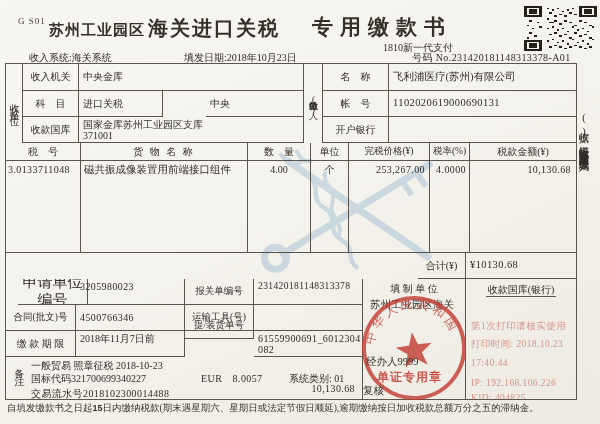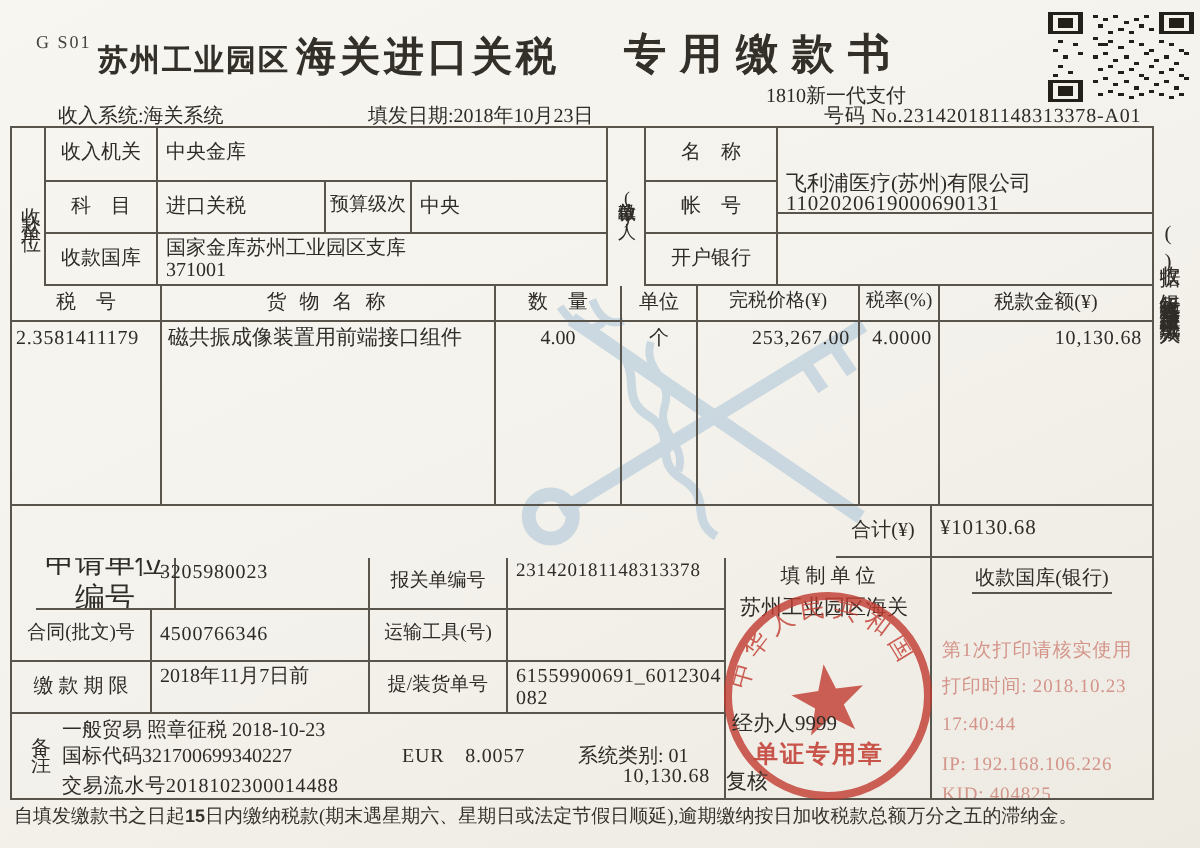--- a/index.html
+++ b/index.html
@@ -145,46 +145,45 @@
 
   <div class="tbl">
 
     <div class="cell bR lbl" style="left:0;top:0;width:17px;height:79px;">
       <span class="vtext" style="font-size:10px;letter-spacing:4px;">收款单位</span>
     </div>
     <div class="cell bR bB lbl" style="left:17px;top:0;width:56px;height:27px;">收入机关</div>
     <div class="cell bR bB val" style="left:73px;top:0;width:225px;height:27px;">中央金库</div>
     <div class="cell bR bB lbl" style="left:17px;top:27px;width:56px;height:26px;">科　目</div>
     <div class="cell bR bB val" style="left:73px;top:27px;width:84px;height:26px;">进口关税</div>
-    <div class="cell bR bB lbl" style="left:157px;top:27px;width:43px;height:26px;font-size:9.5px;">预算级次</div>
     <div class="cell bR bB lbl" style="left:17px;top:53px;width:56px;height:26px;">收款国库</div>
     <div class="cell bR bB val" style="left:200px;top:27px;width:98px;height:26px;">中央</div>
     <div class="cell bR bB val" style="left:73px;top:53px;width:225px;height:26px;">
       <span style="display:block;line-height:1.1;"><span>国家金库苏州工业园区支库</span><br><span>371001</span></span>
     </div>
 
     <div class="cell bR lbl" style="left:298px;top:0;width:19px;height:79px;">
       <span class="vtext" style="font-size:9px;">缴款单位(人)</span>
     </div>
     <div class="cell bR bB lbl" style="left:317px;top:0;width:66px;height:27px;">名　称</div>
-    <div class="cell bB val" style="left:383px;top:16px;width:187px;height:27px;font-size:10.5px;">飞利浦医疗(苏州)有限公司</div>
+    <div class="cell bB val" style="left:383px;top:0;width:187px;height:27px;font-size:10.5px;">飞利浦医疗(苏州)有限公司</div>
     <div class="cell bR bB lbl" style="left:317px;top:27px;width:66px;height:26px;">帐　号</div>
     <div class="cell bB val num" style="left:383px;top:27px;width:187px;height:26px;font-size:10.5px;">1102020619000690131</div>
     <div class="cell bR bB lbl" style="left:317px;top:53px;width:66px;height:26px;">开户银行</div>
     <div class="cell bB val" style="left:383px;top:53px;width:187px;height:26px;"></div>
 
     <div class="cell bR bB lbl" style="left:0;top:79px;width:75px;height:18px;">税　号</div>
     <div class="cell bR bB lbl" style="left:75px;top:79px;width:167px;height:18px;letter-spacing:2px;">货 物 名 称</div>
     <div class="cell bR bB lbl" style="left:242px;top:79px;width:63px;height:18px;">数　量</div>
     <div class="cell bR bB lbl" style="left:305px;top:79px;width:38px;height:18px;">单位</div>
     <div class="cell bR bB lbl" style="left:343px;top:79px;width:81px;height:18px;font-size:9.5px;">完税价格(¥)</div>
     <div class="cell bR bB lbl" style="left:424px;top:79px;width:40px;height:18px;font-size:9.5px;">税率(%)</div>
     <div class="cell bB lbl" style="left:464px;top:79px;width:106px;height:18px;">税款金额(¥)</div>
 
-    <div class="cell bR bB top num" style="left:0;top:97px;width:75px;height:92px;padding-left:2px;">2.3581411179</div>
+    <div class="cell bR bB top num" style="left:0;top:97px;width:75px;height:92px;padding-left:2px;">3.0133711048</div>
     <div class="cell bR bB top" style="left:75px;top:97px;width:167px;height:92px;padding-left:3px;font-size:10.5px;">磁共振成像装置用前端接口组件</div>
     <div class="cell bR bB top" style="left:242px;top:97px;width:63px;height:92px;justify-content:center;">4.00</div>
     <div class="cell bR bB top" style="left:305px;top:97px;width:38px;height:92px;justify-content:center;">个</div>
     <div class="cell bR bB top num" style="left:343px;top:97px;width:81px;height:92px;justify-content:flex-end;padding-right:4px;">253,267.00</div>
     <div class="cell bR bB top num" style="left:424px;top:97px;width:40px;height:92px;justify-content:flex-end;padding-right:3px;">4.0000</div>
     <div class="cell bB top num" style="left:464px;top:97px;width:106px;height:92px;justify-content:flex-end;padding-right:5px;">10,130.68</div>
 
     <div class="cell bR bB lbl" style="left:412px;top:189px;width:48px;height:26px;">合计(¥)</div>
     <div class="cell bB val num" style="left:460px;top:189px;width:110px;height:26px;font-size:10.5px;">¥10130.68</div>
 
@@ -193,21 +192,21 @@
     <div class="cell bR bB lbl" style="left:179px;top:215px;width:69px;height:26px;font-size:9.5px;">报关单编号</div>
     <div class="cell bR bB val num" style="left:248px;top:215px;width:109px;height:26px;font-size:9.5px;align-items:flex-start;padding-top:2px;">231420181148313378</div>
 
     <div class="cell bR bB lbl" style="left:0;top:241px;width:70px;height:26px;font-size:9.5px;">合同(批文)号</div>
     <div class="cell bR bB val num" style="left:70px;top:241px;width:109px;height:26px;">4500766346</div>
     <div class="cell bR bB lbl" style="left:179px;top:241px;width:69px;height:26px;font-size:9.5px;">运输工具(号)</div>
     <div class="cell bR bB val" style="left:248px;top:241px;width:109px;height:26px;"></div>
 
     <div class="cell bR bB lbl" style="left:0;top:267px;width:70px;height:26px;">缴 款 期 限</div>
     <div class="cell bR bB val" style="left:70px;top:267px;width:109px;height:26px;align-items:flex-start;padding-top:2px;">2018年11月7日前</div>
-    <div class="cell bR bB lbl" style="left:179px;top:267px;width:69px;height:26px;font-size:9.5px;">提/装货单号</div>
+    <div class="cell bR bB lbl" style="left:179px;top:249px;width:69px;height:26px;font-size:9.5px;">提/装货单号</div>
     <div class="cell bR bB val num" style="left:248px;top:267px;width:109px;height:26px;font-size:10px;">
       <span style="display:block;line-height:1.1;"><span>61559900691_6012304</span><br><span>082</span></span>
     </div>
 
     <div class="cell bR" style="left:0;top:293px;width:357px;height:42px;">
       <span class="vtext abs" style="left:8px;top:3px;font-size:10px;letter-spacing:8px;">备注</span>
       <span class="abs" style="left:25px;top:3px;font-size:10px;">一般贸易 照章征税 2018-10-23</span>
       <span class="abs" style="left:25px;top:16px;font-size:10px;text-align:center;">国标代码321700699340227</span>
       <span class="abs num" style="left:195px;top:16px;font-size:10px;">EUR　8.0057</span>
       <span class="abs" style="left:283px;top:16px;font-size:10px;white-space:nowrap;">系统类别: 01</span>

